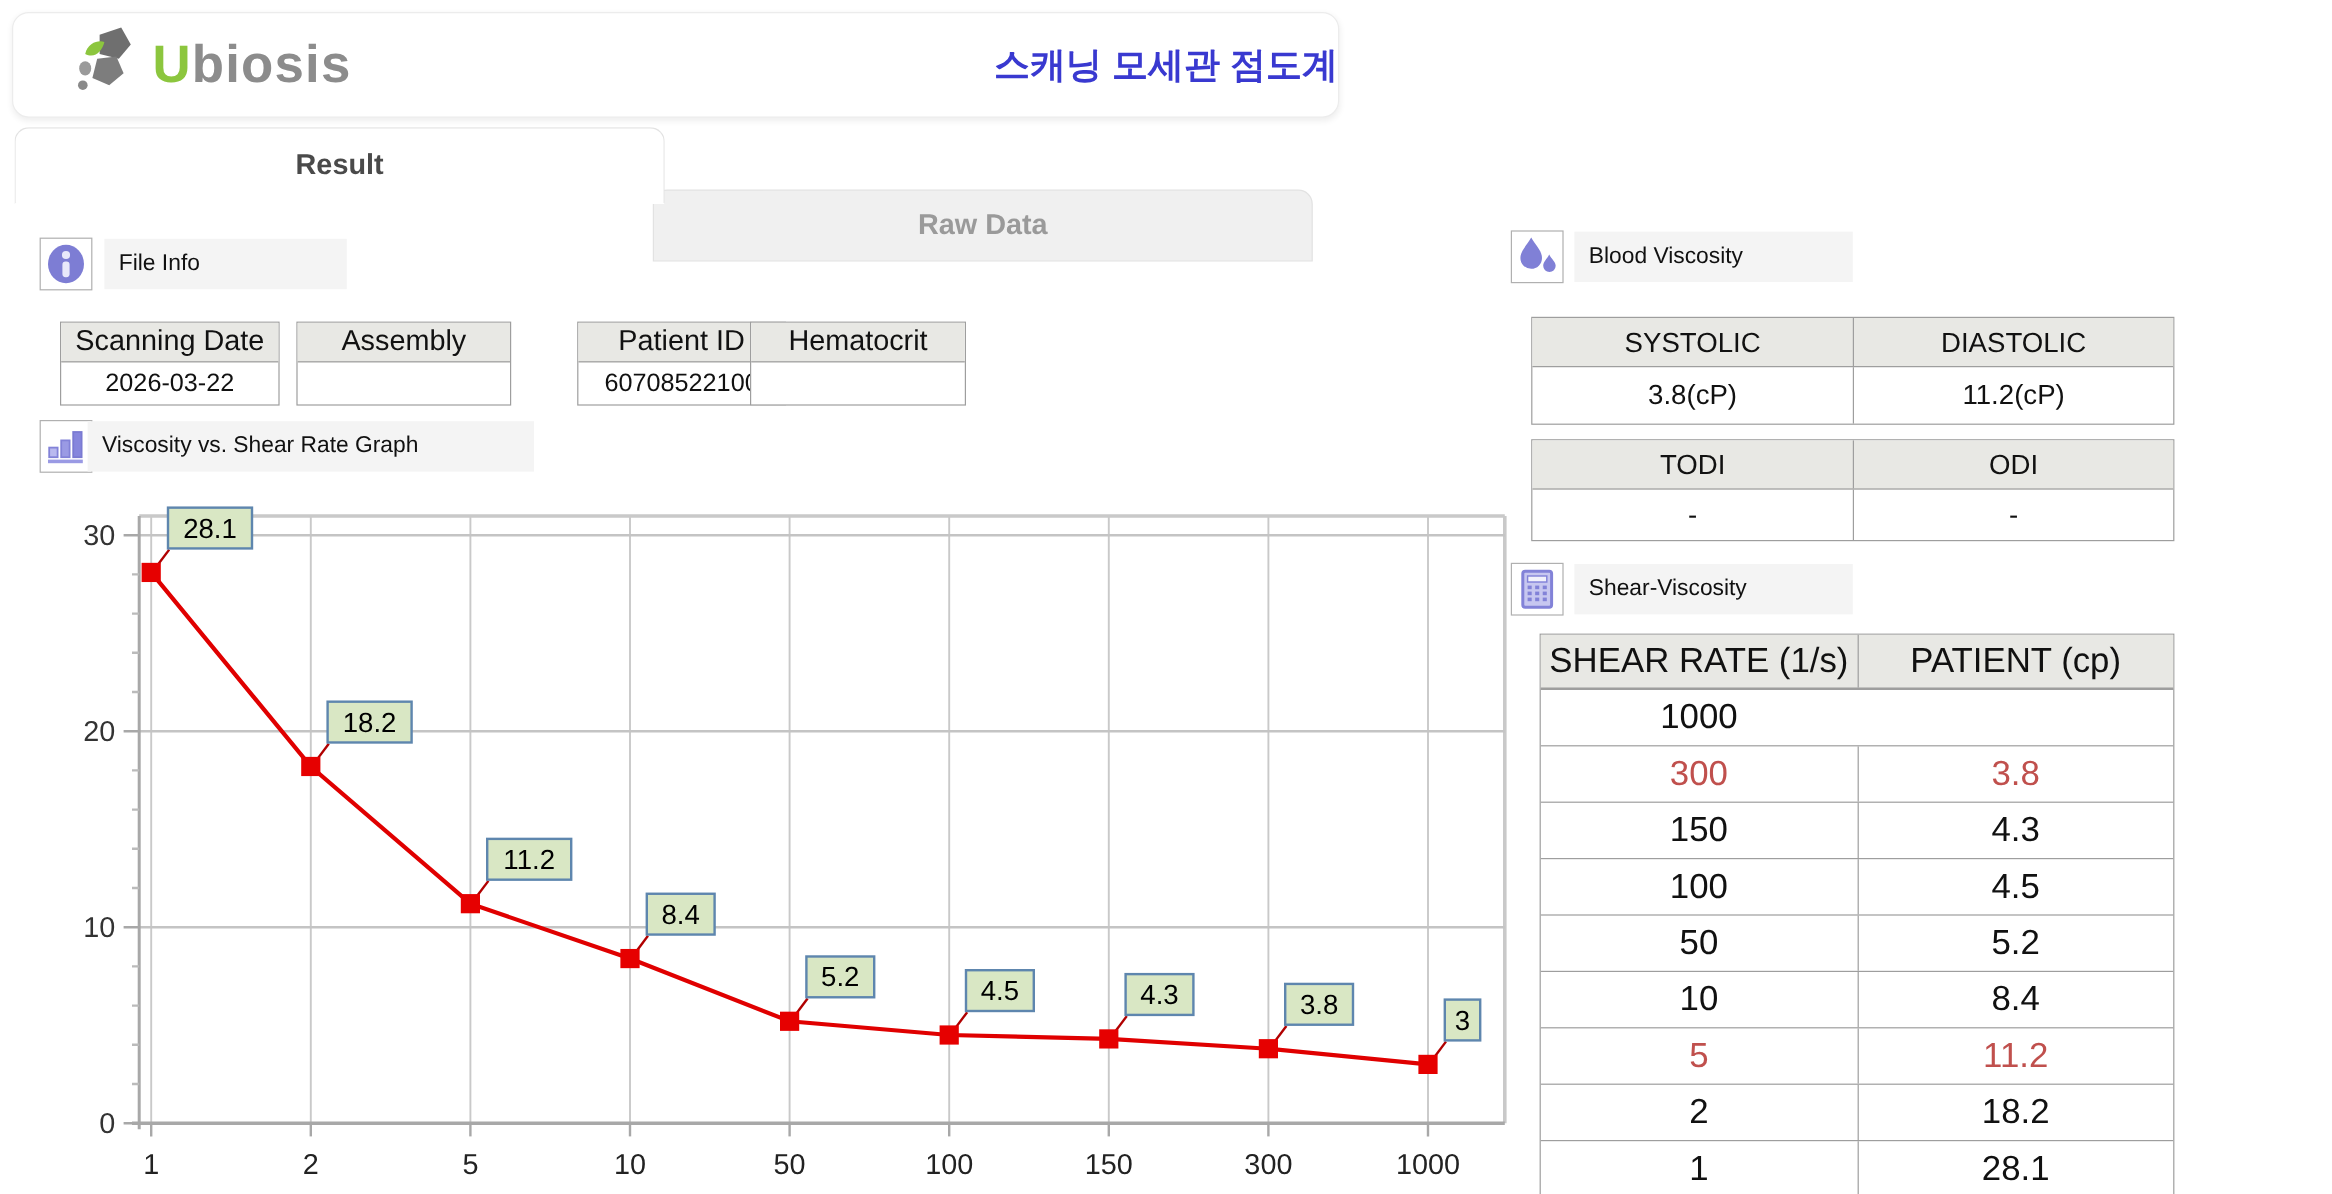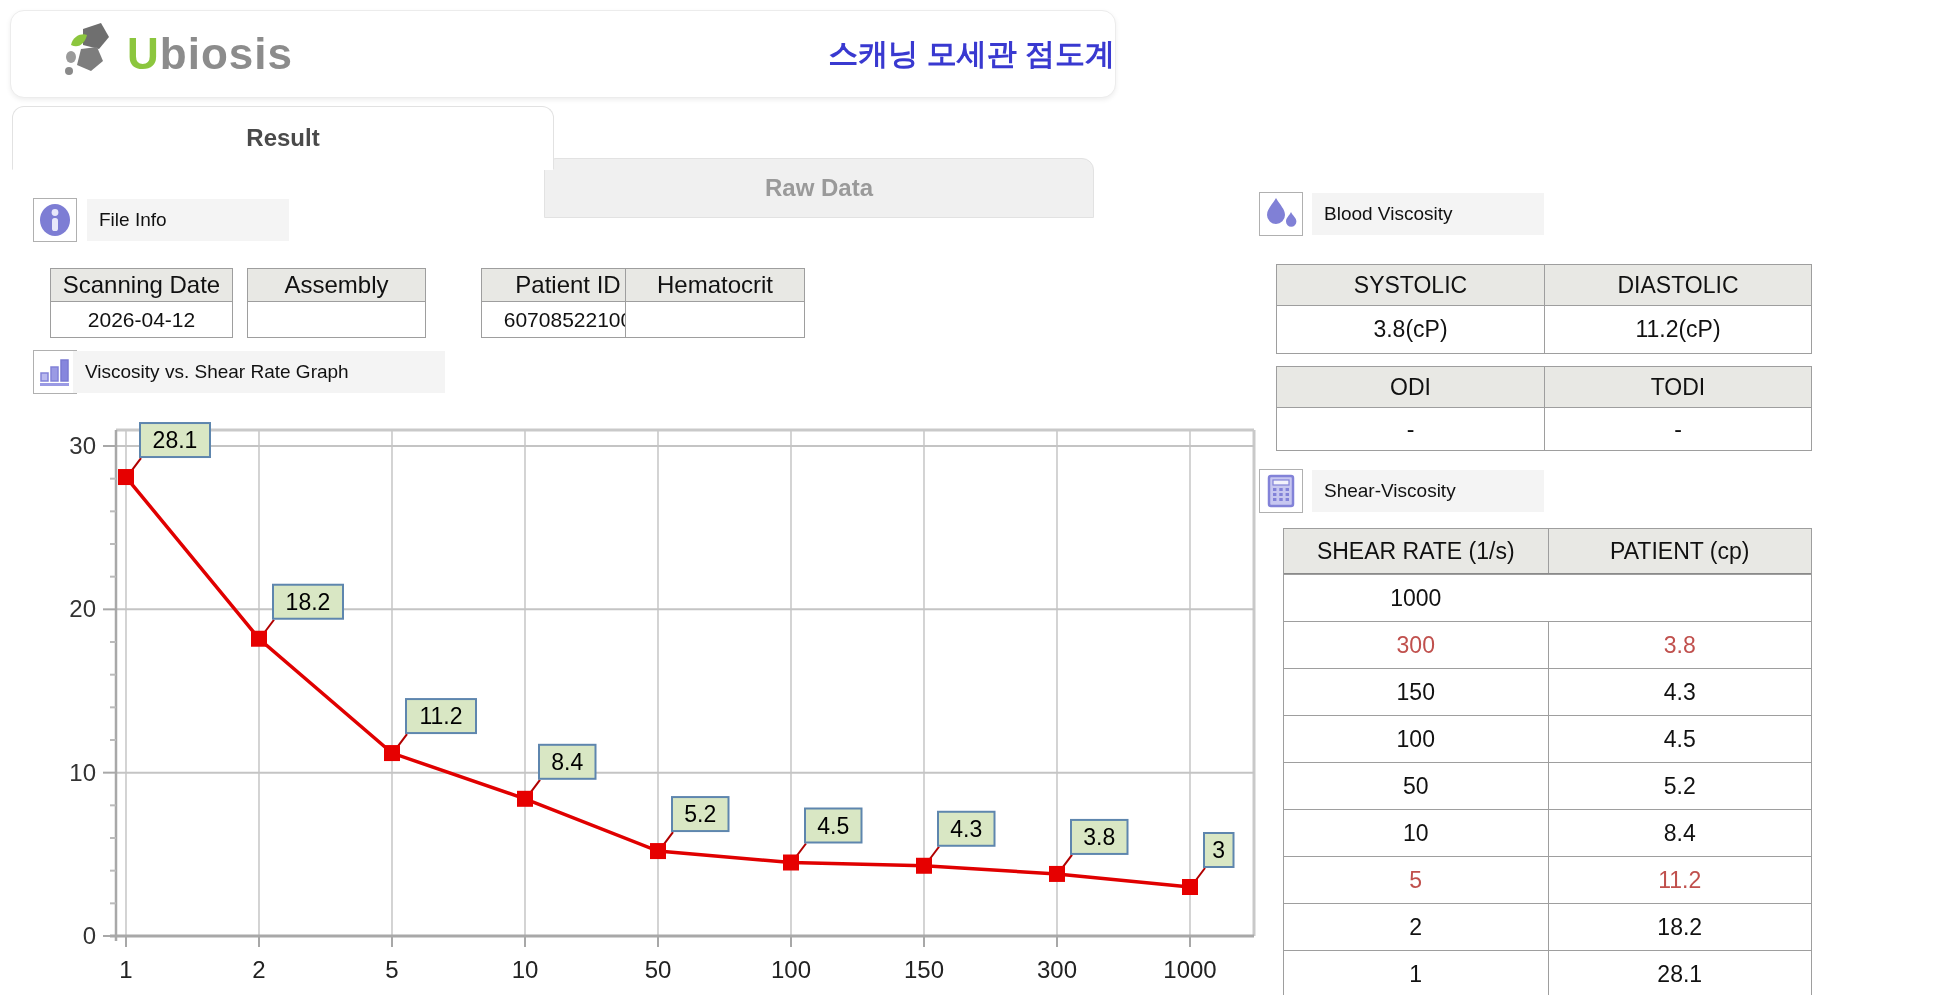--- a/index.html
+++ b/index.html
@@ -50,21 +50,21 @@
   .two-col .cell + .cell{border-left:1px solid #9e9e9e;}
   .hdr .cell{height:40px;}
   .val .cell{height:47px;}
 
   
   .sv-table{position:absolute;left:1283px;top:528px;width:529px;
     border:1px solid #9e9e9e;background:#fff;box-sizing:border-box;}
   .sv-row{display:grid;grid-template-columns:1fr 1fr;height:46px;}
   .sv-row + .sv-row{border-top:1px solid #9e9e9e;}
   .sv-head{background:#e8e8e4;height:44px;border-bottom:1px solid #8a8a8a;}
-  .sv-cell{display:flex;align-items:center;justify-content:center;font-size:23px;}
+  .sv-cell{display:flex;align-items:center;justify-content:center;font-size:29px;}
   .sv-cell + .sv-cell{border-left:1px solid #9e9e9e;}
   .sv-hl .sv-cell{color:#c0504d;}
 
   .chart-wrap{position:absolute;left:58px;top:420px;width:1200px;height:575px;}
 </style>
 </head>
 <body>
 
 <div class="header-card">
   <div class="logo-wrap">
@@ -89,21 +89,21 @@
   <svg width="36" height="36" viewBox="0 0 36 36">
     <ellipse cx="18" cy="18" rx="15" ry="16" fill="#7d7dd4"></ellipse>
     <circle cx="18" cy="10.5" r="3.4" fill="#e8e8fa"></circle>
     <rect x="15" y="16" width="6" height="13" rx="2.6" fill="#e8e8fa"></rect>
   </svg>
 </div>
 <div class="section-band" style="left:87px;top:199px;width:202px;">File Info</div>
 <div id="file-info-tables">
     <div class="mini-table" style="left: 50px; width: 181px;">
       <div class="mini-header">Scanning Date</div>
-      <div class="mini-value">2026-04-12</div>
+      <div class="mini-value">2026-03-22</div>
     </div>
     <div class="mini-table" style="left: 247px; width: 177px;">
       <div class="mini-header">Assembly</div>
       <div class="mini-value"></div>
     </div>
     <div class="mini-table" style="left: 438px; width: 172px; margin-left: 43px;">
       <div class="mini-header">Patient ID</div>
       <div class="mini-value">60708522100</div>
     </div>
     <div class="mini-table" style="left: 625px; width: 178px;">
@@ -232,22 +232,22 @@
     <div class="cell">DIASTOLIC</div>
   </div>
   <div class="row val">
     <div class="cell">3.8(cP)</div>
     <div class="cell">11.2(cP)</div>
   </div>
 </div>
 
 <div class="two-col" style="top:366px;">
   <div class="row hdr">
+    <div class="cell">TODI</div>
     <div class="cell">ODI</div>
-    <div class="cell">TODI</div>
   </div>
   <div class="row val" style="height:42px;">
     <div class="cell" style="height:42px;">-</div>
     <div class="cell" style="height:42px;">-</div>
   </div>
 </div>
 
 <div class="icon-box" style="left:1259px;top:469px;">
   <svg width="36" height="36" viewBox="0 0 36 36">
     <rect x="6" y="3" width="24" height="30" rx="2" fill="#c7c7f0" stroke="#8282d8" stroke-width="2.5"></rect>

